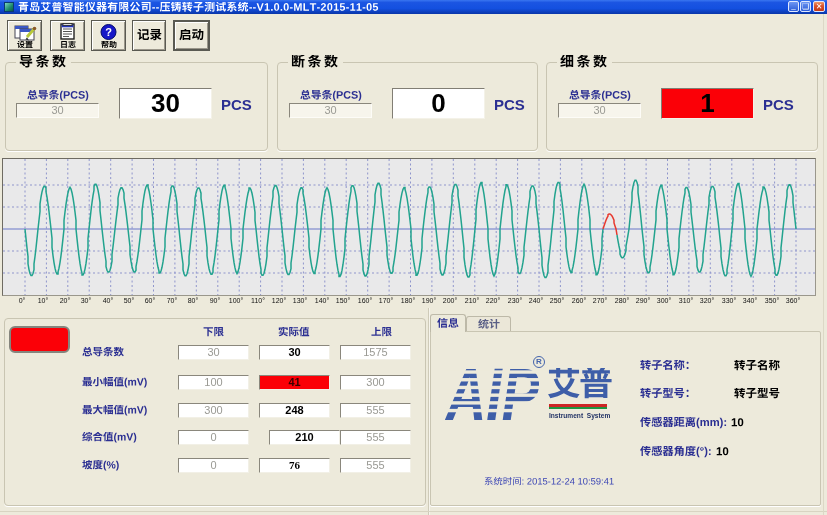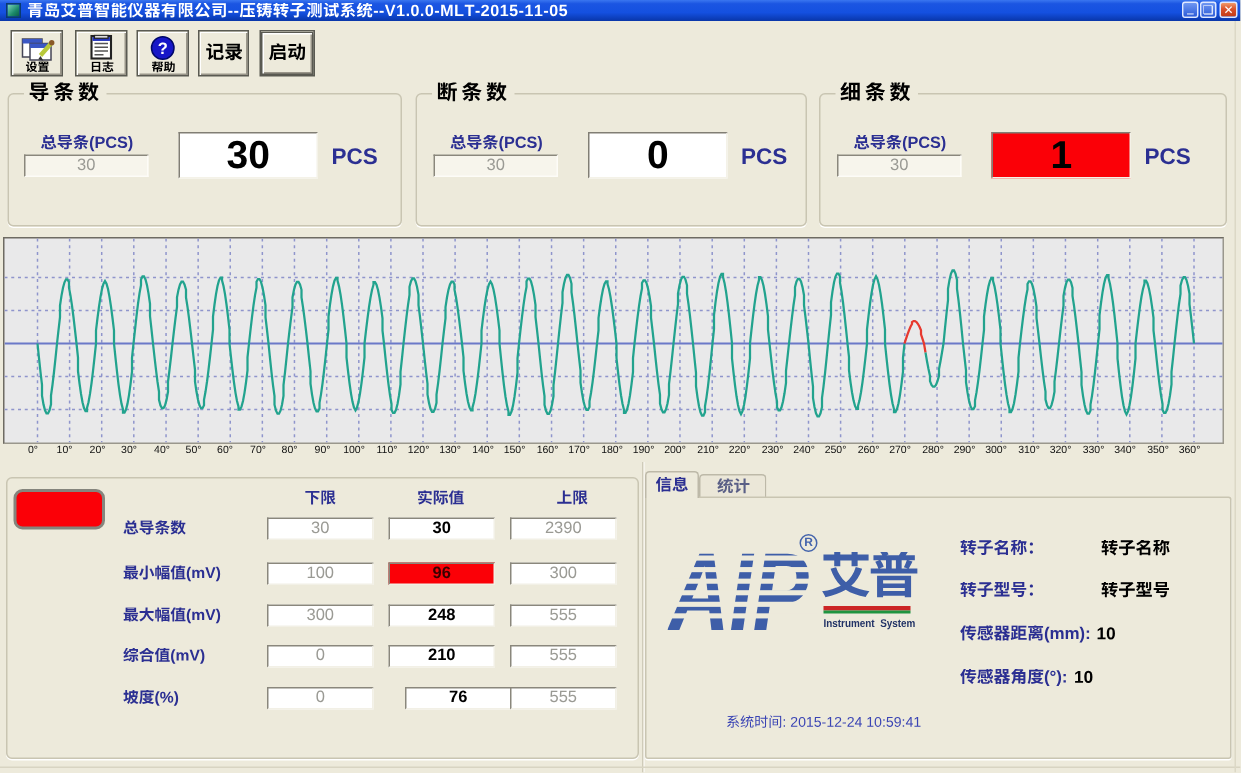--- a/index.html
+++ b/index.html
@@ -172,32 +172,32 @@
 <span class="xl" style="left:772px">350°</span>
 <span class="xl" style="left:793px">360°</span>
 <div class="gbox" style="left:4px; top:318px; width:422px; height:188px;"></div>
 <div class="abs" style="left:428px; top:308px; width:1px; height:207px; background:#CFCBB9;"></div>
 <div class="abs" style="left:429px; top:308px; width:1px; height:207px; background:#F6F4EC;"></div>
 <div class="abs" style="left:0px; top:511px; width:827px; height:1px; background:#D8D4C2;"></div>
 <div class="abs" style="left:823px; top:14px; width:1px; height:501px; background:#DCD8C6;"></div>
 <div class="abs" style="left:9px; top:326px; width:61px; height:27px; background:#FB0007; border:2px solid #85857d; border-radius:6px;"></div>
 <div class="vbox" style="left:178px; top:345px;">30</div>
 <div class="vbox vmid" style="left:259px; top:345px;">30</div>
-<div class="vbox" style="left:340px; top:345px;">2390</div>
+<div class="vbox" style="left:340px; top:345px;">1575</div>
 <div class="vbox" style="left:178px; top:375px;">100</div>
-<div class="vbox vmid hred" style="left:259px; top:375px;">96</div>
+<div class="vbox vmid hred" style="left:259px; top:375px;">41</div>
 <div class="vbox" style="left:340px; top:375px;">300</div>
 <div class="vbox" style="left:178px; top:403px;">300</div>
 <div class="vbox vmid" style="left:259px; top:403px;">248</div>
 <div class="vbox" style="left:340px; top:403px;">555</div>
 <div class="vbox" style="left:178px; top:430px;">0</div>
-<div class="vbox vmid" style="left:259px; top:430px;">210</div>
+<div class="vbox vmid" style="left:269px; top:430px;">210</div>
 <div class="vbox" style="left:340px; top:430px;">555</div>
 <div class="vbox" style="left:178px; top:458px;">0</div>
-<div class="vbox vmid" style="left:270px; top:458px;">76</div>
+<div class="vbox vmid" style="left:259px; top:458px;font-family:Liberation Serif, serif;">76</div>
 <div class="vbox" style="left:340px; top:458px;">555</div>
 <div class="abs" style="left:466px; top:316px; width:45px; height:16px; background:#EBE7D8; border:1px solid #BDB9A8; border-bottom:none; border-radius:3px 3px 0 0;"></div>
 <div class="abs" style="left:430px; top:331px; width:391px; height:175px; background:#EDEADB; border:1px solid #C9C5B2; border-radius:0 2px 2px 2px; box-shadow:0 1px 0 #fff;"></div>
 <div class="abs" style="left:430px; top:314px; width:36px; height:18px; background:#EDEADB; border:1px solid #BDB9A8; border-bottom:none; border-radius:3px 3px 0 0;"></div>
 <svg class="abs" style="left:445px; top:366px;" width="100" height="58">
   <text x="1" y="54" font-family="Liberation Sans" font-weight="bold" font-style="italic" font-size="74" fill="#3E5EA8" textLength="93" lengthAdjust="spacingAndGlyphs">AIP</text>
   <g fill="#EDEADB">
     <rect x="0" y="4.33" width="100" height="3.41"></rect>
     <rect x="0" y="12.04" width="100" height="3.41"></rect>
     <rect x="0" y="19.75" width="100" height="3.41"></rect>

